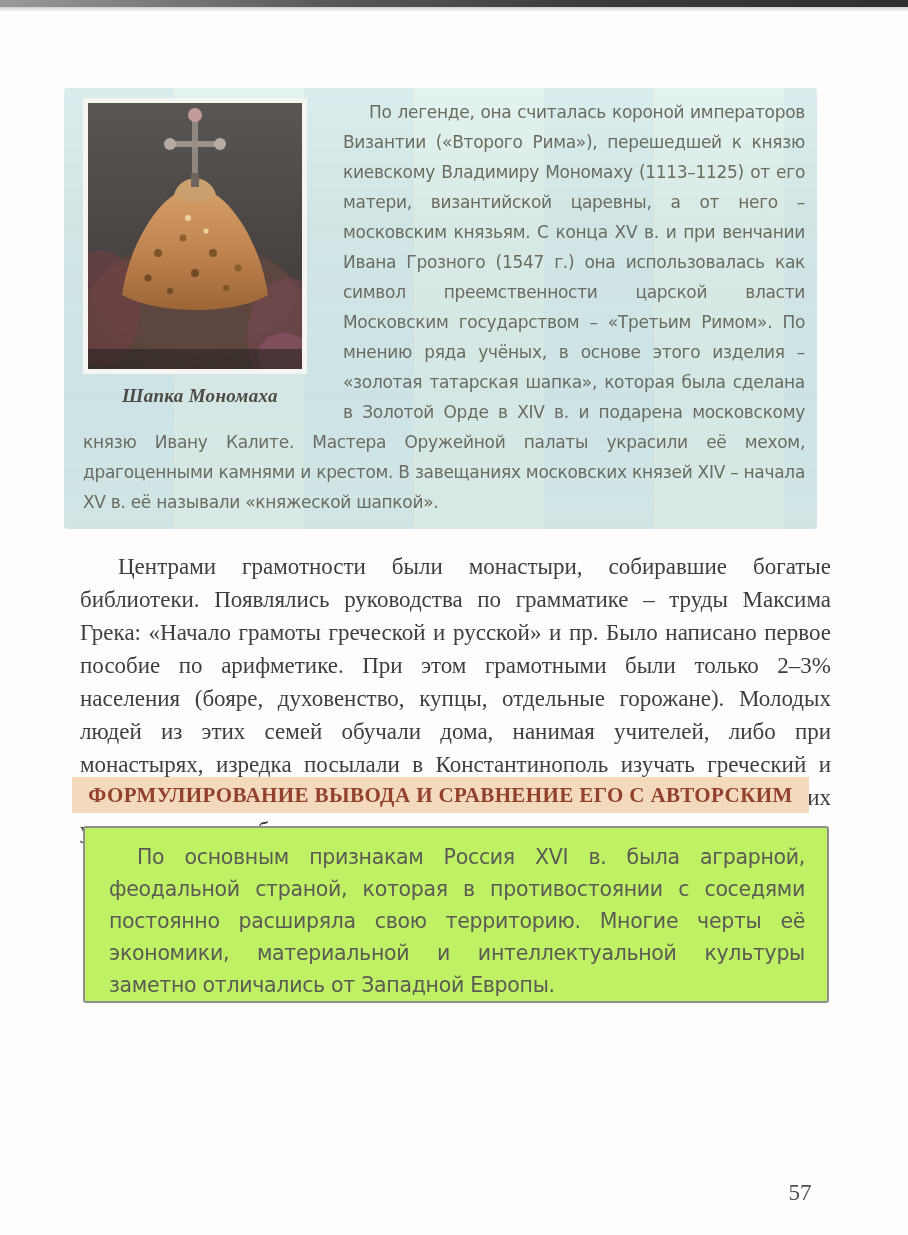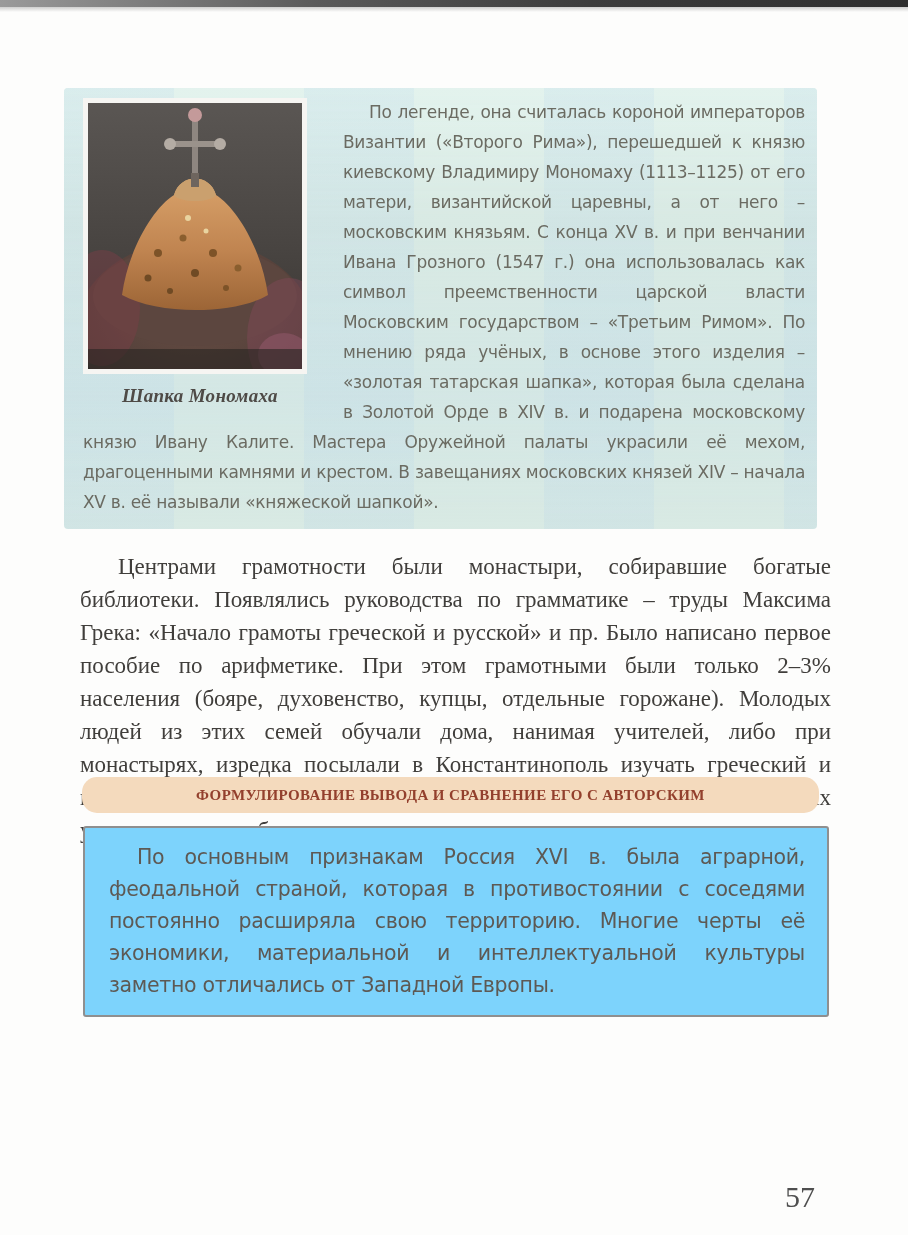--- a/index.html
+++ b/index.html
@@ -61,53 +61,52 @@
     position:absolute;left:80px;top:527px;width:751px;
     font-family:"Liberation Serif", serif;
     font-size:23px;line-height:33px;
     color:#403e3b;
     text-align:justify;text-indent:38px;
     hyphens:manual;
   }
 
   
   .banner{
-    position:absolute;left:82px;top:777px;width:737px;height:36px;
+    position:absolute;left:72px;top:777px;width:737px;height:36px;
     box-sizing:border-box;
     background:var(--banner-bg,#f4dabd);
     color:var(--banner-text,#93402d);
     font-family:"Liberation Serif", serif;
-    font-weight:bold;font-size:15px;line-height:36px;
+    font-weight:bold;font-size:21px;line-height:36px;
     text-align:center;letter-spacing:.4px;
     white-space:nowrap;
-    border-radius:15px;
   }
 
   
   .conclusion-box{
     position:absolute;left:83px;top:826px;width:746px;min-height:124px;
     box-sizing:border-box;
     border:2px solid #8f8f8f;border-radius:3px;
-    background:#7dd3fc;
-    padding:13px 22px 14px 24px;
+    background:#bef264;
+    padding:13px 22px 0 24px;
   }
   .conclusion-text{
     font-family:"DejaVu Sans", sans-serif;
     font-size:20.5px;line-height:32px;
     color:#5d5954;
     text-align:justify;text-indent:28px;
     letter-spacing:-.3px;
     hyphens:manual;
   }
 
   
   .page-number{
     position:absolute;left:775px;top:1180px;width:50px;
     font-family:"Liberation Serif", serif;
-    font-size:30px;color:#4f4f4f;text-align:center;
+    font-size:23px;color:#4f4f4f;text-align:center;
   }
 </style>
 </head>
 <body>
 
 <div class="page">
 
   <div class="scan-band"></div>
   <div class="scan-band-fade"></div>
 

